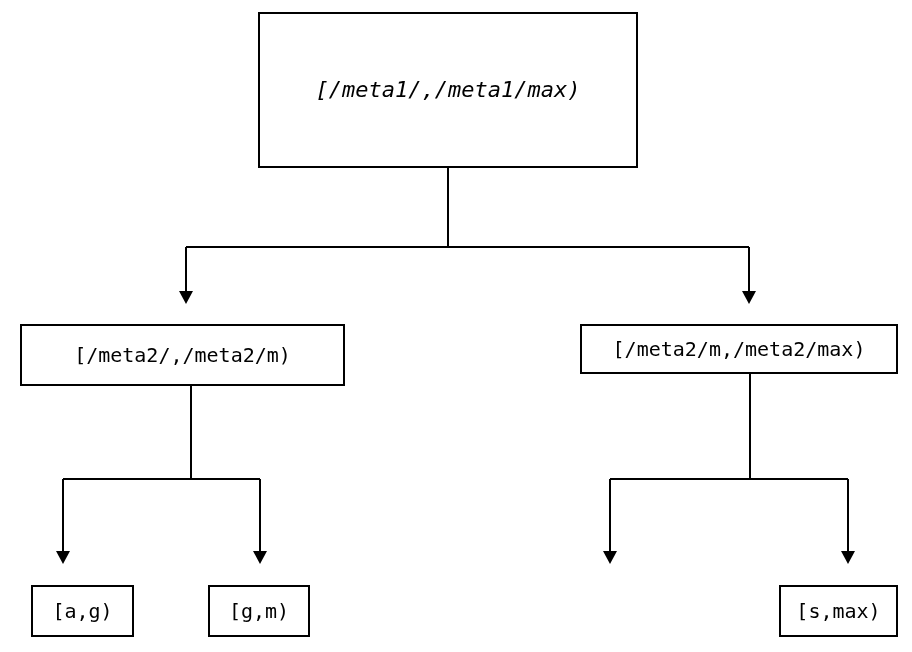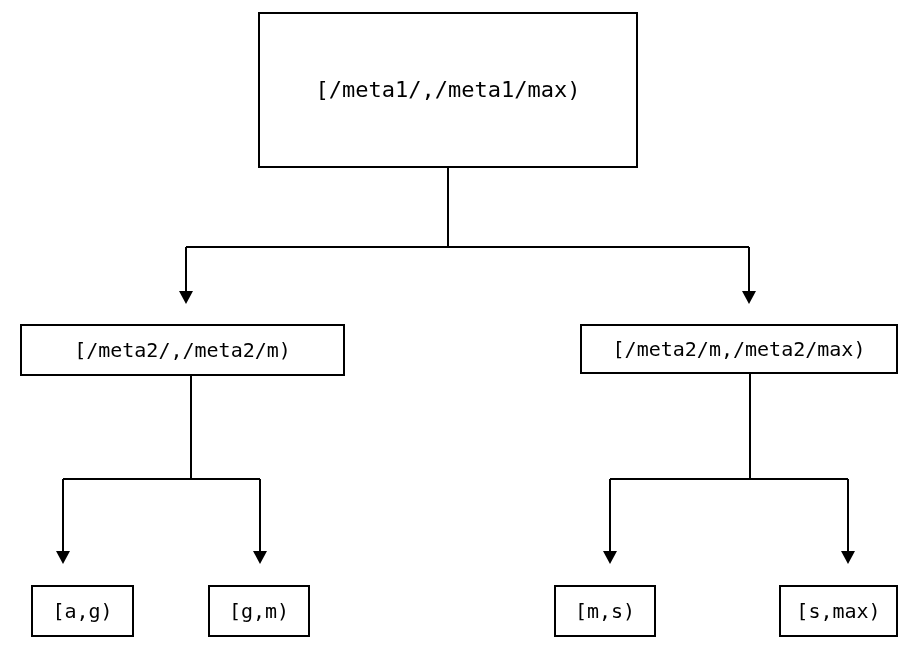--- a/index.html
+++ b/index.html
@@ -41,27 +41,27 @@
     line-height: 1;
     letter-spacing: 0px;
   }
   
   #node-root {
     left: 258px;
     top: 12px;
     width: 380px;
     height: 156px;
   }
-  #node-root .node-label { font-size: 22px; }
+  #node-root .node-label { font-size: 22px; font-style: italic; }
   
   #node-mid-left {
     left: 20px;
     top: 324px;
     width: 325px;
-    height: 52px;
+    height: 62px;
   }
   #node-mid-right {
     left: 580px;
     top: 324px;
     width: 318px;
     height: 50px;
   }
   #node-mid-left .node-label,
   #node-mid-right .node-label { font-size: 20px; }
   
@@ -145,21 +145,18 @@
   </div>
 
   <div class="node" id="node-leaf-ag">
     <span class="node-label">[a,g)</span>
   </div>
 
   <div class="node" id="node-leaf-gm">
     <span class="node-label">[g,m)</span>
   </div>
 
-  <div class="node" id="node-leaf-ms">
-    <span class="node-label">[m,s)</span>
-  </div>
 
   <div class="node" id="node-leaf-smax">
     <span class="node-label">[s,max)</span>
   </div>
 
 </div>
 
 </body></html>

